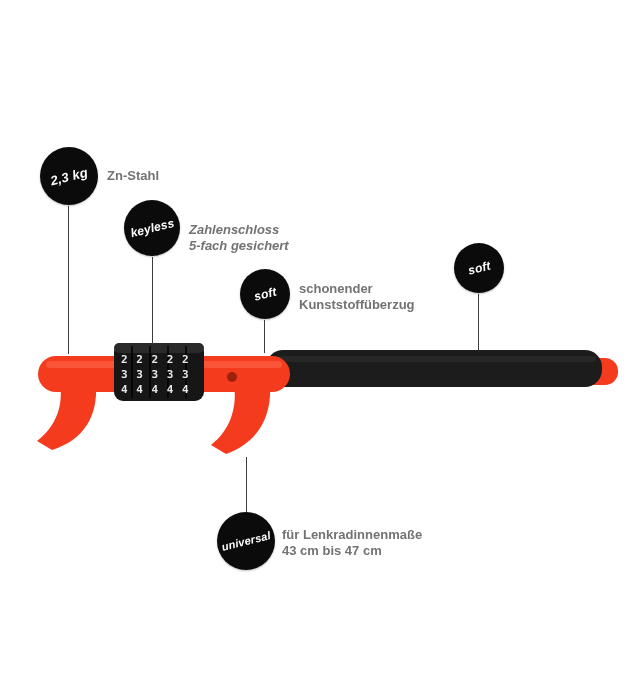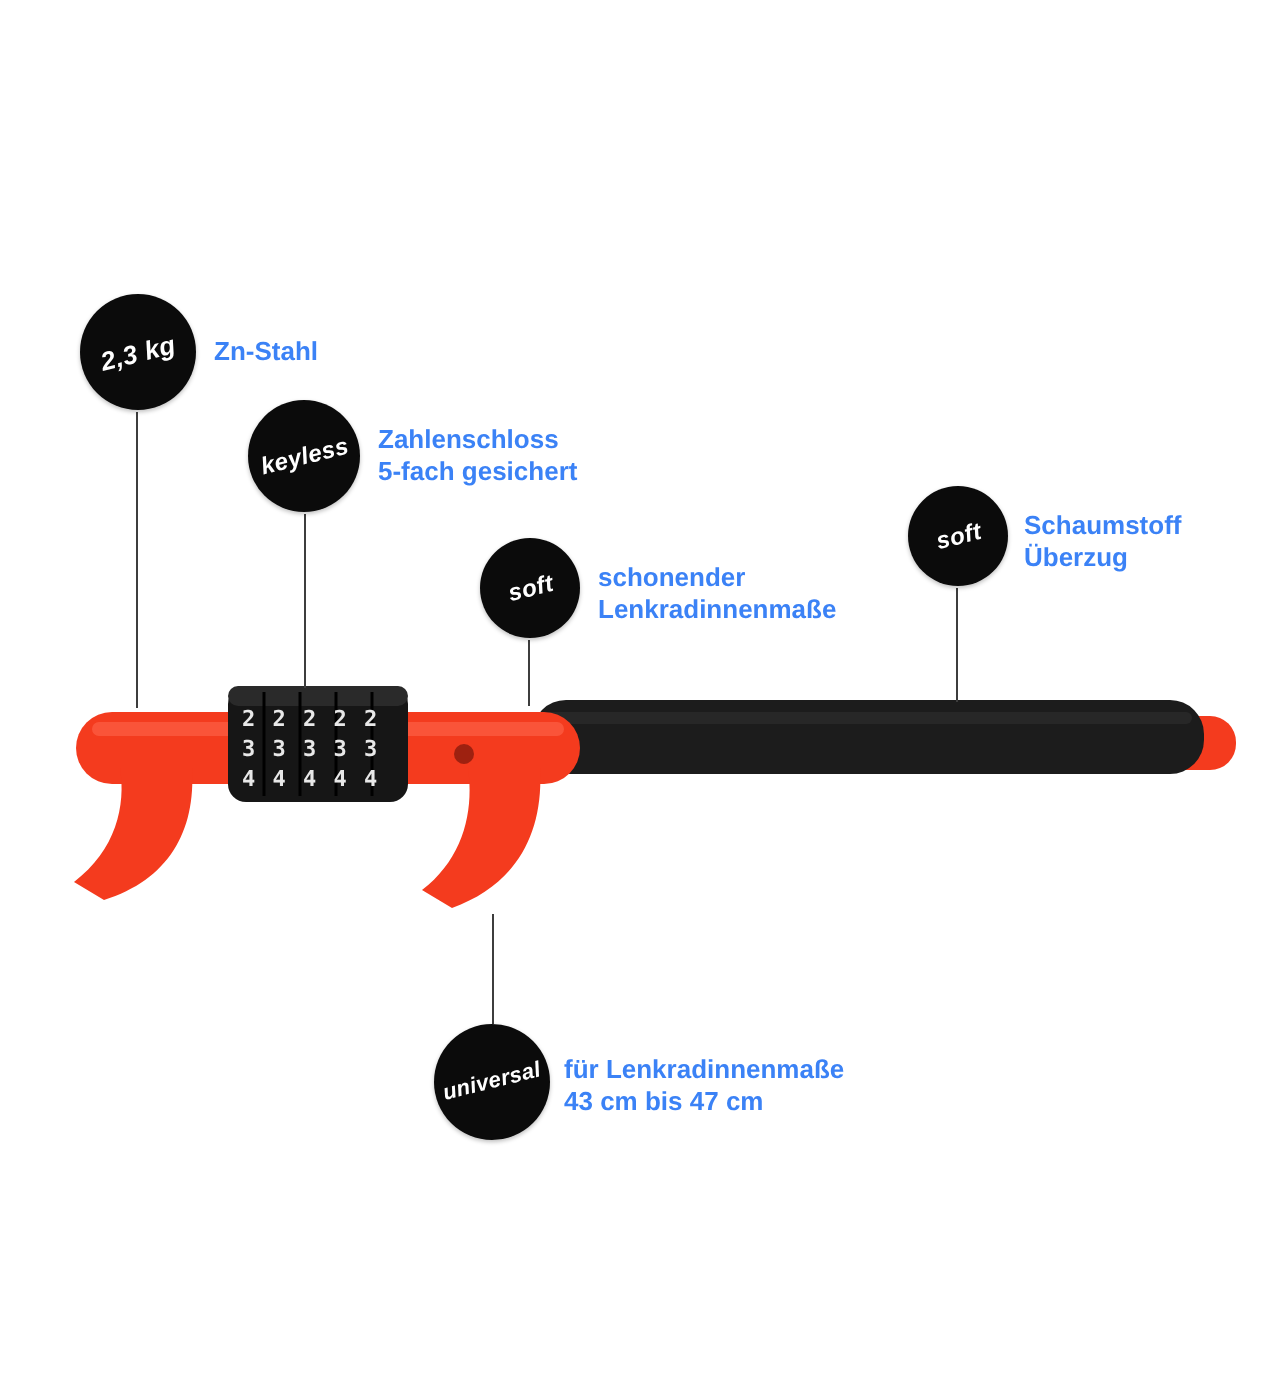--- a/index.html
+++ b/index.html
@@ -34,25 +34,25 @@
   .badge.b-soft-right{left:454px;top:243px;width:50px;height:50px;}
   .badge.b-soft-right span{font-size:12px;}
   .badge.b-universal{left:217px;top:512px;width:58px;height:58px;}
   .badge.b-universal span{font-size:11px;}
 
   .callout-label{
     position:absolute;
     font-weight:bold;
     font-size:13px;
     line-height:16px;
-    color:#3b82f6;
+    color:#737373;
     white-space:pre-line;
   }
   .lbl-weight{left:107px;top:168px;}
-  .lbl-keyless{left:189px;top:212px;}
+  .lbl-keyless{left:189px;top:222px;font-style:italic;}
   .lbl-soft-left{left:299px;top:281px;}
   .lbl-soft-right{left:512px;top:255px;}
   .lbl-universal{left:282px;top:527px;}
 
   .connector{
     position:absolute;
     width:1px;
     background:#3d3d3d;
   }
   .cn-weight{left:68px;top:206px;height:148px;}
@@ -125,19 +125,17 @@
     <span>soft</span>
   </div>
   <div class="badge b-universal">
     <span>universal</span>
   </div>
 
   <div class="callout-label lbl-weight">Zn-Stahl</div>
   <div class="callout-label lbl-keyless">Zahlenschloss
 5-fach gesichert</div>
   <div class="callout-label lbl-soft-left">schonender
-Lenkradinnenmaße</div>
-  <div class="callout-label lbl-soft-right">Schaumstoff
-Überzug</div>
+Kunststoffüberzug</div>
   <div class="callout-label lbl-universal">für Lenkradinnenmaße
 43 cm bis 47 cm</div>
 
 </div>
 
 </body></html>

